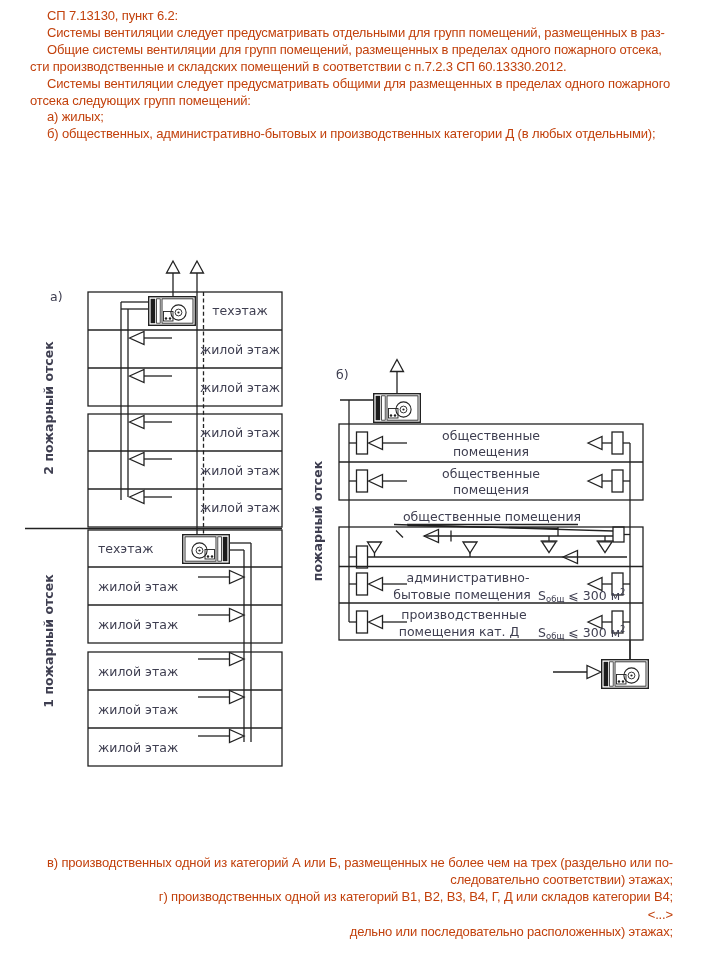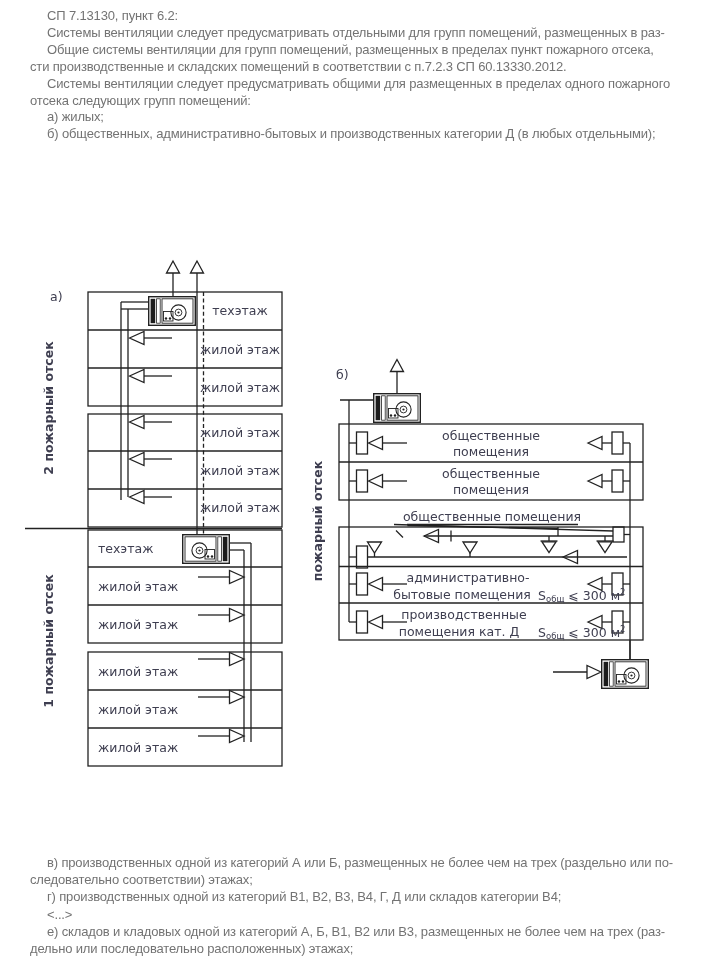--- a/index.html
+++ b/index.html
@@ -1,40 +1,40 @@
 <!DOCTYPE html>
 <html><head>
 <meta charset="utf-8">
 <style>
   html,body{margin:0;padding:0;}
   body{width:720px;height:956px;position:relative;background:#ffffff;overflow:hidden;
        font-family:"Liberation Sans", sans-serif;}
   .tb{position:absolute;left:30px;}
   .tb-intro{top:8px;}
   .tb-footer{top:854px;}
-  .ln{white-space:nowrap;font-size:13px;line-height:16.9px;letter-spacing:-0.15px;color:#737373;}
-  .tb-footer .ln{line-height:17.2px;}
+  .ln{white-space:nowrap;font-size:13px;line-height:16.9px;letter-spacing:-0.15px;color:#c2410c;}
+  .tb-footer .ln{line-height:17.2px;text-align:right;}
   .ind{padding-left:17px;}
   #diagram{position:absolute;left:0;top:0;}
   .stk line,.stk rect,.stk path,.stk polyline{stroke:#222;fill:none;stroke-width:1.3;}
   .blk{fill:#ffffff;}
   .tri{fill:#ffffff;stroke:#222;stroke-width:1.2;}
   .dmp{fill:#141414;stroke:none;}
   .thin{stroke-width:0.85;}
   .dt{font-family:"DejaVu Sans", sans-serif;font-size:12.5px;fill:#3e3e50;stroke:none;}
   .dtb{font-family:"DejaVu Sans", sans-serif;font-size:12.5px;font-weight:bold;fill:#3e3e50;stroke:none;}
   .mid{text-anchor:middle;}
 </style>
 </head>
 <body>
 
 <div class="tb tb-intro">
   <div class="ln ind">СП 7.13130, пункт 6.2:</div>
   <div class="ln ind">Системы вентиляции следует предусматривать отдельными для групп помещений, размещенных в раз-</div>
-  <div class="ln ind">Общие системы вентиляции для групп помещений, размещенных в пределах пункт пожарного отсека,</div>
+  <div class="ln ind">Общие системы вентиляции для групп помещений, размещенных в пределах одного пожарного отсека,</div>
   <div class="ln">сти производственные и складских помещений в соответствии с п.7.2.3 СП 60.13330.2012.</div>
   <div class="ln ind">Системы вентиляции следует предусматривать общими для размещенных в пределах одного пожарного</div>
   <div class="ln">отсека следующих групп помещений:</div>
   <div class="ln ind">а) жилых;</div>
   <div class="ln ind">б) общественных, административно-бытовых и производственных категории Д (в любых отдельными);</div>
 </div>
 
 <svg id="diagram" width="720" height="956" viewBox="0 0 720 956">
   <defs>
     <g id="fanSym">
@@ -264,15 +264,14 @@
 
     <text class="dtb mid" transform="translate(322,521) rotate(-90)">пожарный отсек</text>
   </g>
 </svg>
 
 <div class="tb tb-footer">
   <div class="ln ind">в) производственных одной из категорий А или Б, размещенных не более чем на трех (раздельно или по-</div>
   <div class="ln">следовательно соответствии) этажах;</div>
   <div class="ln ind">г) производственных одной из категорий В1, В2, В3, В4, Г, Д или складов категории В4;</div>
   <div class="ln ind">&lt;...&gt;</div>
-  <div class="ln ind">е) складов и кладовых одной из категорий А, Б, В1, В2 или В3, размещенных не более чем на трех (раз-</div>
   <div class="ln">дельно или последовательно расположенных) этажах;</div>
 </div>
 
 </body></html>

